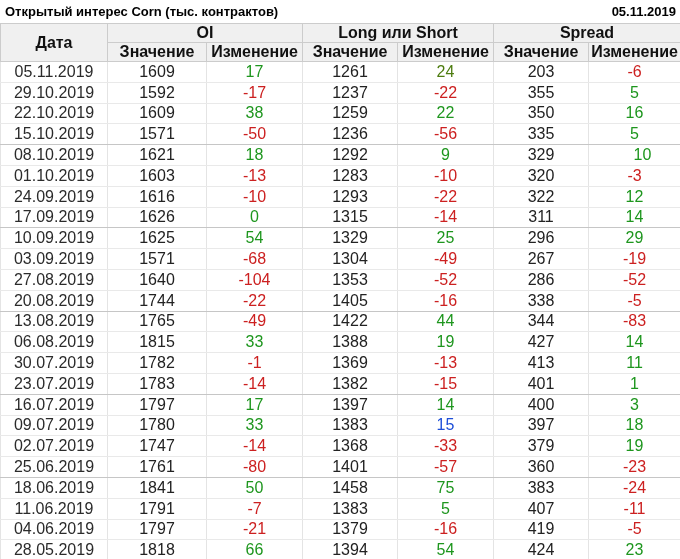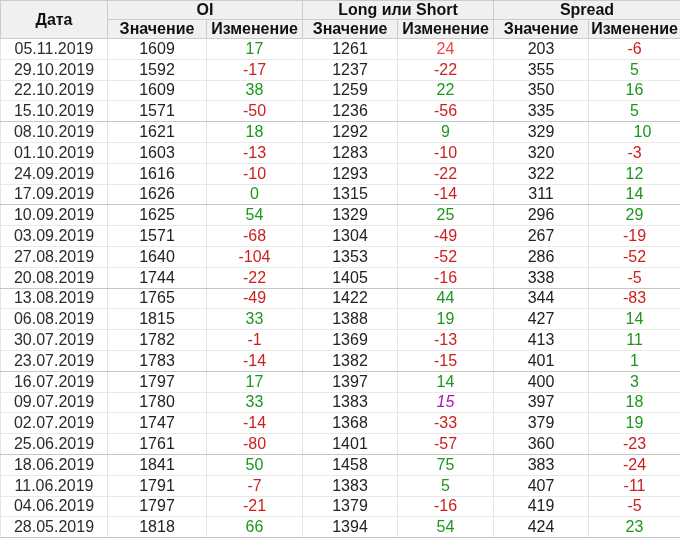--- a/index.html
+++ b/index.html
@@ -54,20 +54,24 @@
   }
   table.oi-table { border: 1px solid #cccccc; }
   table.oi-table tbody tr.group-end td { border-bottom: 1px solid #c6c6c6; }
   table.oi-table tbody td.cell-date { color: #2b2b2b; }
 </style>
 </head>
 <body>
 
 <div class="page">
 
+  <div class="titlebar">
+    <span class="title">Открытый интерес Corn (тыс. контрактов)</span>
+    <span class="title-date">05.11.2019</span>
+  </div>
 
   <table class="oi-table">
     <colgroup>
       <col style="width:107px">
       <col style="width:99px">
       <col style="width:96px">
       <col style="width:95px">
       <col style="width:96px">
       <col style="width:95px">
       <col style="width:92px">
@@ -87,21 +91,21 @@
         <th>Значение</th>
         <th>Изменение</th>
       </tr>
     </thead>
     <tbody>
         <tr>
           <td class="cell-date">05.11.2019</td>
           <td class="cell-value">1609</td>
           <td class="cell-change" style="color: rgb(30, 150, 30);">17</td>
           <td class="cell-value">1261</td>
-          <td class="cell-change" style="color: #ef4444;">24</td>
+          <td class="cell-change" style="color: #4d7c0f;">24</td>
           <td class="cell-value">203</td>
           <td class="cell-change" style="color: rgb(204, 32, 32);">-6</td>
         </tr>
         <tr>
           <td class="cell-date">29.10.2019</td>
           <td class="cell-value">1592</td>
           <td class="cell-change" style="color: rgb(204, 32, 32);">-17</td>
           <td class="cell-value">1237</td>
           <td class="cell-change" style="color: rgb(204, 32, 32);">-22</td>
           <td class="cell-value">355</td>
@@ -240,21 +244,21 @@
           <td class="cell-value">1397</td>
           <td class="cell-change" style="color: rgb(30, 150, 30);">14</td>
           <td class="cell-value">400</td>
           <td class="cell-change" style="color: rgb(30, 150, 30);">3</td>
         </tr>
         <tr>
           <td class="cell-date">09.07.2019</td>
           <td class="cell-value">1780</td>
           <td class="cell-change" style="color: rgb(30, 150, 30);">33</td>
           <td class="cell-value">1383</td>
-          <td class="cell-change" style="color: #a21caf; font-style: italic;">15</td>
+          <td class="cell-change" style="color: #1d4ed8;">15</td>
           <td class="cell-value">397</td>
           <td class="cell-change" style="color: rgb(30, 150, 30);">18</td>
         </tr>
         <tr>
           <td class="cell-date">02.07.2019</td>
           <td class="cell-value">1747</td>
           <td class="cell-change" style="color: rgb(204, 32, 32);">-14</td>
           <td class="cell-value">1368</td>
           <td class="cell-change" style="color: rgb(204, 32, 32);">-33</td>
           <td class="cell-value">379</td>

